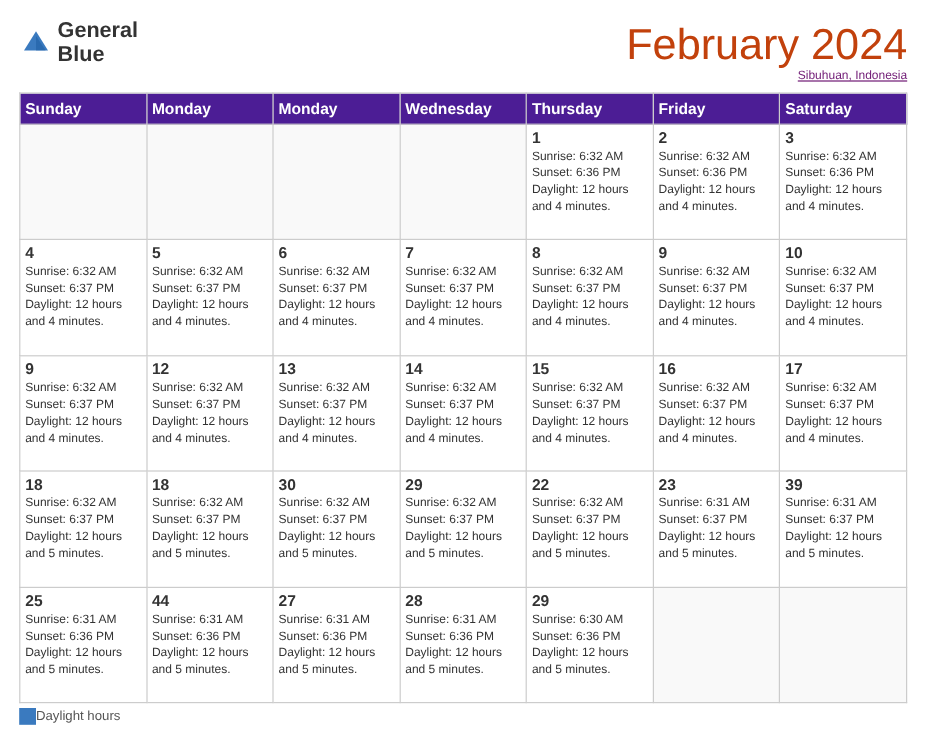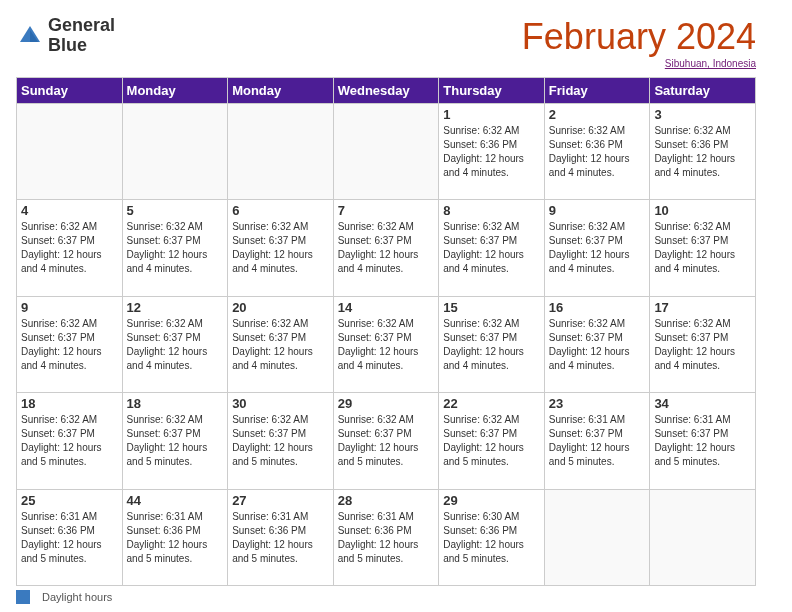--- a/index.html
+++ b/index.html
@@ -85,21 +85,21 @@
     }
     .day-info {
       font-size: 10px;
       color: #333;
       line-height: 1.4;
     }
     .empty { background: #f9f9f9; }
     .footer {
       display: flex;
       align-items: center;
-      gap: 12px;
+      gap: 0;
       margin-top: 4px;
       font-size: 11px;
       color: #555;
     }
     .footer-box {
       width: 14px;
       height: 14px;
       background: #3a7abf;
       display: inline-block;
     }
@@ -189,21 +189,21 @@
         <tr>
           <td>
             <span class="day-num">9</span>
             <div class="day-info">Sunrise: 6:32 AM<br>Sunset: 6:37 PM<br>Daylight: 12 hours<br>and 4 minutes.</div>
           </td>
           <td>
             <span class="day-num">12</span>
             <div class="day-info">Sunrise: 6:32 AM<br>Sunset: 6:37 PM<br>Daylight: 12 hours<br>and 4 minutes.</div>
           </td>
           <td>
-            <span class="day-num">20</span>
+            <span class="day-num">13</span>
             <div class="day-info">Sunrise: 6:32 AM<br>Sunset: 6:37 PM<br>Daylight: 12 hours<br>and 4 minutes.</div>
           </td>
           <td>
             <span class="day-num">14</span>
             <div class="day-info">Sunrise: 6:32 AM<br>Sunset: 6:37 PM<br>Daylight: 12 hours<br>and 4 minutes.</div>
           </td>
           <td>
             <span class="day-num">15</span>
             <div class="day-info">Sunrise: 6:32 AM<br>Sunset: 6:37 PM<br>Daylight: 12 hours<br>and 4 minutes.</div>
           </td>
@@ -235,21 +235,21 @@
           </td>
           <td>
             <span class="day-num">22</span>
             <div class="day-info">Sunrise: 6:32 AM<br>Sunset: 6:37 PM<br>Daylight: 12 hours<br>and 5 minutes.</div>
           </td>
           <td>
             <span class="day-num">23</span>
             <div class="day-info">Sunrise: 6:31 AM<br>Sunset: 6:37 PM<br>Daylight: 12 hours<br>and 5 minutes.</div>
           </td>
           <td>
-            <span class="day-num">34</span>
+            <span class="day-num">39</span>
             <div class="day-info">Sunrise: 6:31 AM<br>Sunset: 6:37 PM<br>Daylight: 12 hours<br>and 5 minutes.</div>
           </td>
         </tr>
         <tr>
           <td>
             <span class="day-num">25</span>
             <div class="day-info">Sunrise: 6:31 AM<br>Sunset: 6:36 PM<br>Daylight: 12 hours<br>and 5 minutes.</div>
           </td>
           <td>
             <span class="day-num">44</span>

